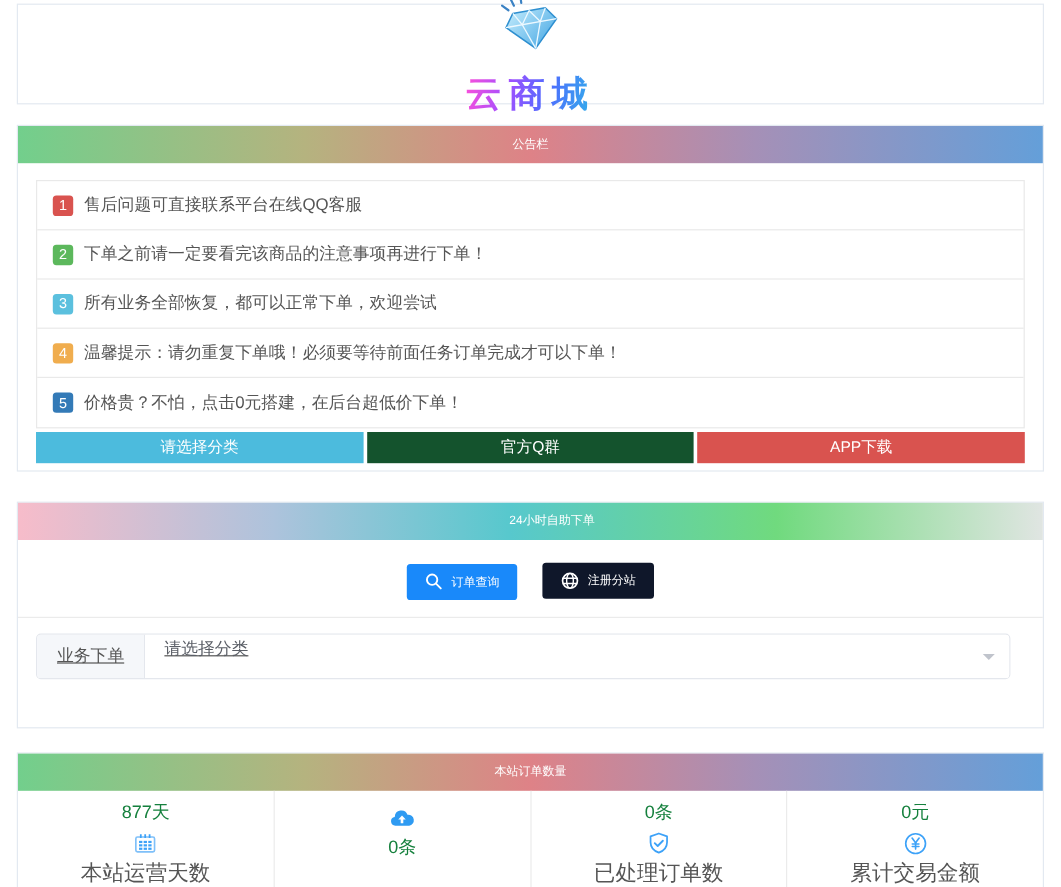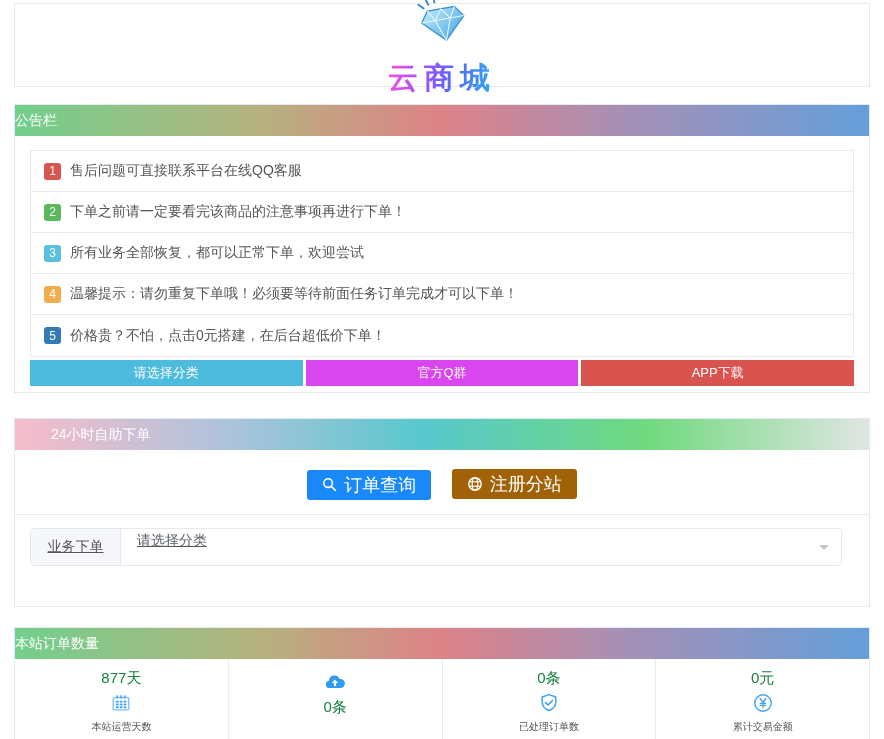--- a/index.html
+++ b/index.html
@@ -13,53 +13,53 @@
   .logo-wrap { display: flex; align-items: center; gap: 10px; flex-direction: column; }
   .logo-svg { width: 58px; height: 56px; }
   .site-title {
     font-size: 30px; font-weight: bold; letter-spacing: 6px;
     background: linear-gradient(100deg, #ff4fd8 0%, #a44fff 32%, #4f6bff 62%, #2fb3e8 100%);
     -webkit-background-clip: text; background-clip: text;
     -webkit-text-fill-color: transparent; color: #7a4fe0;
   }
 
   
-  .grad-header { height: 31px; line-height: 31px; color: #fff; font-size: 14px; }
+  .grad-header { height: 31px; line-height: 31px; text-align: center; color: #fff; font-size: 10px; }
   .grad-a { background: linear-gradient(90deg, #72cf8c 0%, #b5b37f 28%, #de8287 50%, #a590b7 72%, #649fd9 100%); }
   .grad-b { background: linear-gradient(90deg, #f7bcca 0%, #adc3dc 25%, #57c8cd 48%, #70da7e 74%, #e0e5e2 100%); padding-left: 36px; }
 
   
   .notice-card { margin-top: 17px; }
   .notice-list { margin: 14px 15px 3px; border: 1px solid #e9e9e9; background: #fff; }
   .notice-item { height: 41px; display: flex; align-items: center; padding: 0 13px; border-bottom: 1px solid #e9e9e9; font-size: 14px; color: #555; }
   .notice-item:last-child { border-bottom: none; }
   .num-badge { min-width: 17px; height: 17px; border-radius: 3px; color: #fff; font-size: 12px; display: inline-flex; align-items: center; justify-content: center; margin-right: 9px; }
   .notice-btns { display: flex; gap: 3px; margin: 3px 15px 6px; }
   .notice-btn { flex: 1; height: 26px; line-height: 26px; text-align: center; color: #fff; font-size: 13px; cursor: pointer; }
 
   
   .order-card { margin-top: 25px; }
   .action-area { padding: 19px 0 14px; text-align: center; border-bottom: 1px solid #ebebeb; }
-  .act-btn { display: inline-flex; align-items: center; gap: 7px; height: 30px; padding: 0 15px; border: none; border-radius: 3px; color: #fff; font-size: 18px; cursor: pointer; font-family: inherit; }
+  .act-btn { display: inline-flex; align-items: center; gap: 7px; height: 30px; padding: 0 15px; border: none; border-radius: 3px; color: #fff; font-size: 10px; cursor: pointer; font-family: inherit; }
   .btn-query { background: #1989fa; }
-  .btn-register { background: #a16207; margin-left: 16px; }
+  .btn-register { background: #0f172a; margin-left: 16px; }
   .form-area { padding: 13px 27px 40px 15px; text-decoration: underline; }
   .form-row { display: flex; height: 38px; border: 1px solid #e4e7ed; border-radius: 4px; }
   .form-label { width: 90px; background: #f5f7fa; border-right: 1px solid #e4e7ed; display: flex; align-items: center; justify-content: center; font-size: 14px; color: #555; border-radius: 3px 0 0 3px; }
   .form-select { flex: 1; position: relative; display: flex; align-items: center; padding: 0 30px 12px 16px; font-size: 14px; color: #5a5e66; cursor: pointer; background: #fff; border-radius: 0 3px 3px 0; }
   .select-caret { position: absolute; right: 12px; top: 50%; margin-top: -2px; width: 0; height: 0; border: 5px solid transparent; border-top-color: #c0c4cc; }
 
   
   .stats-card { margin-top: 20px; }
   .stats-row { display: flex; }
   .stat-cell { flex: 1; text-align: center; padding: 9px 0 10px; border-right: 1px solid #ebebeb; }
   .stat-cell:last-child { border-right: none; }
   .stat-value { font-size: 15px; color: #15803d; line-height: 20px; }
   .stat-icon { height: 24px; margin: 3px 0 2px; display: flex; align-items: center; justify-content: center; }
-  .stat-label { font-size: 10px; color: #555; line-height: 20px; }
+  .stat-label { font-size: 18px; color: #555; line-height: 20px; }
 </style>
 </head>
 <body>
 
 <div class="page">
 
   <div class="card logo-card">
     <div class="logo-wrap">
       <svg class="logo-svg" viewBox="0 0 76 66">
         <defs>
@@ -111,21 +111,21 @@
         <span>温馨提示：请勿重复下单哦！必须要等待前面任务订单完成才可以下单！</span>
       </div>
       <div class="notice-item">
         <span class="num-badge" style="background: rgb(51, 122, 183);">5</span>
         <span>价格贵？不怕，点击0元搭建，在后台超低价下单！</span>
       </div>
     </div>
 
     <div class="notice-btns">
       <div class="notice-btn" style="background: rgb(76, 187, 221);">请选择分类</div>
-      <div class="notice-btn" style="background: #d946ef;">官方Q群</div>
+      <div class="notice-btn" style="background: #14532d;">官方Q群</div>
       <div class="notice-btn" style="background: rgb(217, 83, 79);">APP下载</div>
     </div>
   </div>
 
   <div class="card order-card">
     <div class="grad-header grad-b">24小时自助下单</div>
 
     <div class="action-area">
       <button class="act-btn btn-query">
         <svg width="15" height="15" viewBox="0 0 16 16">

